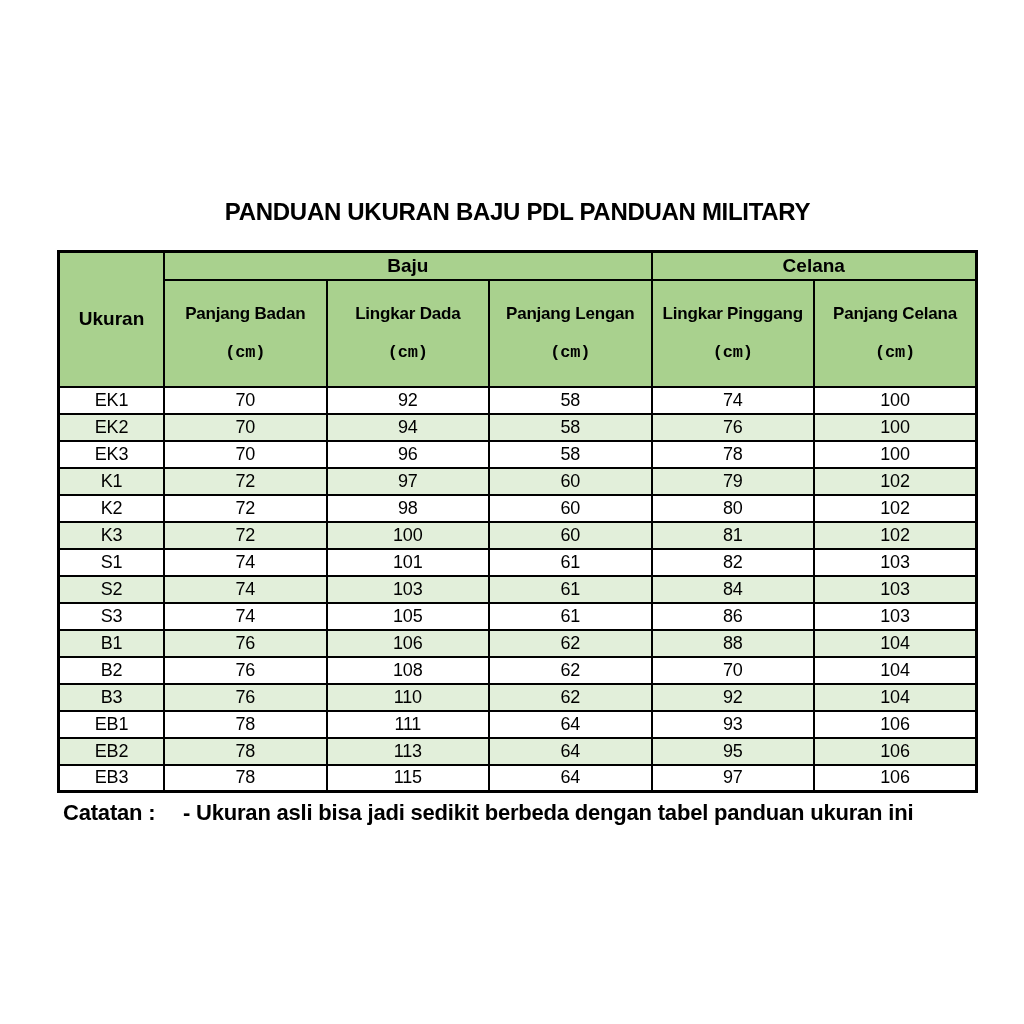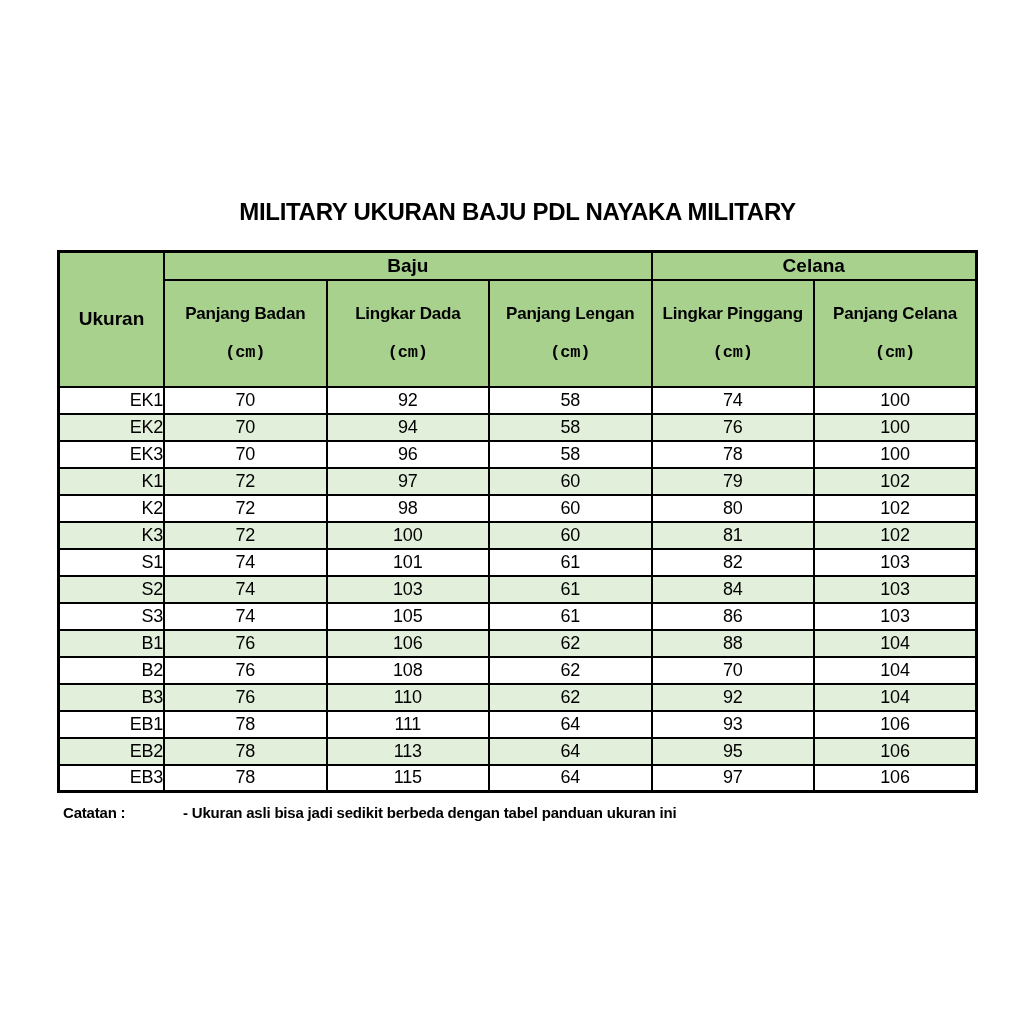--- a/index.html
+++ b/index.html
@@ -65,47 +65,47 @@
   tr.col-row th .col-unit { margin-top: 18px; font-family: Liberation Mono, monospace; }
   tbody td {
     height: 27px;
     font-size: 18px;
     text-align: center;
     vertical-align: middle;
     background: #ffffff;
     letter-spacing: -0.2px;
   }
   tbody td.size-label {
-    text-align: right;
+    text-align: center;
     padding-left: 0;
   }
   tbody tr:nth-child(even) td { background: var(--alt-green); }
   .notes {
     display: flex;
     width: 921px;
     margin-top: 6px;
     font-weight: bold;
-    font-size: 15px;
+    font-size: 22px;
     letter-spacing: -0.2px;
   }
   .notes-label {
     flex: 0 0 111px;
     padding-left: 6px;
     line-height: 28px;
     white-space: nowrap;
   }
   .notes-items { flex: 1; margin-left: 15px; }
   .note-line { line-height: 28px; white-space: nowrap; }
 </style>
 </head>
 <body>
 
 <div class="page">
 
-  <div class="doc-title">MILITARY UKURAN BAJU PDL NAYAKA MILITARY</div>
+  <div class="doc-title">PANDUAN UKURAN BAJU PDL PANDUAN MILITARY</div>
 
   <table class="size-table">
     <colgroup>
       <col class="c-ukuran">
       <col class="c-measure">
         <col class="c-measure">
         <col class="c-measure">
       <col class="c-measure">
         <col class="c-measure">
     </colgroup>

